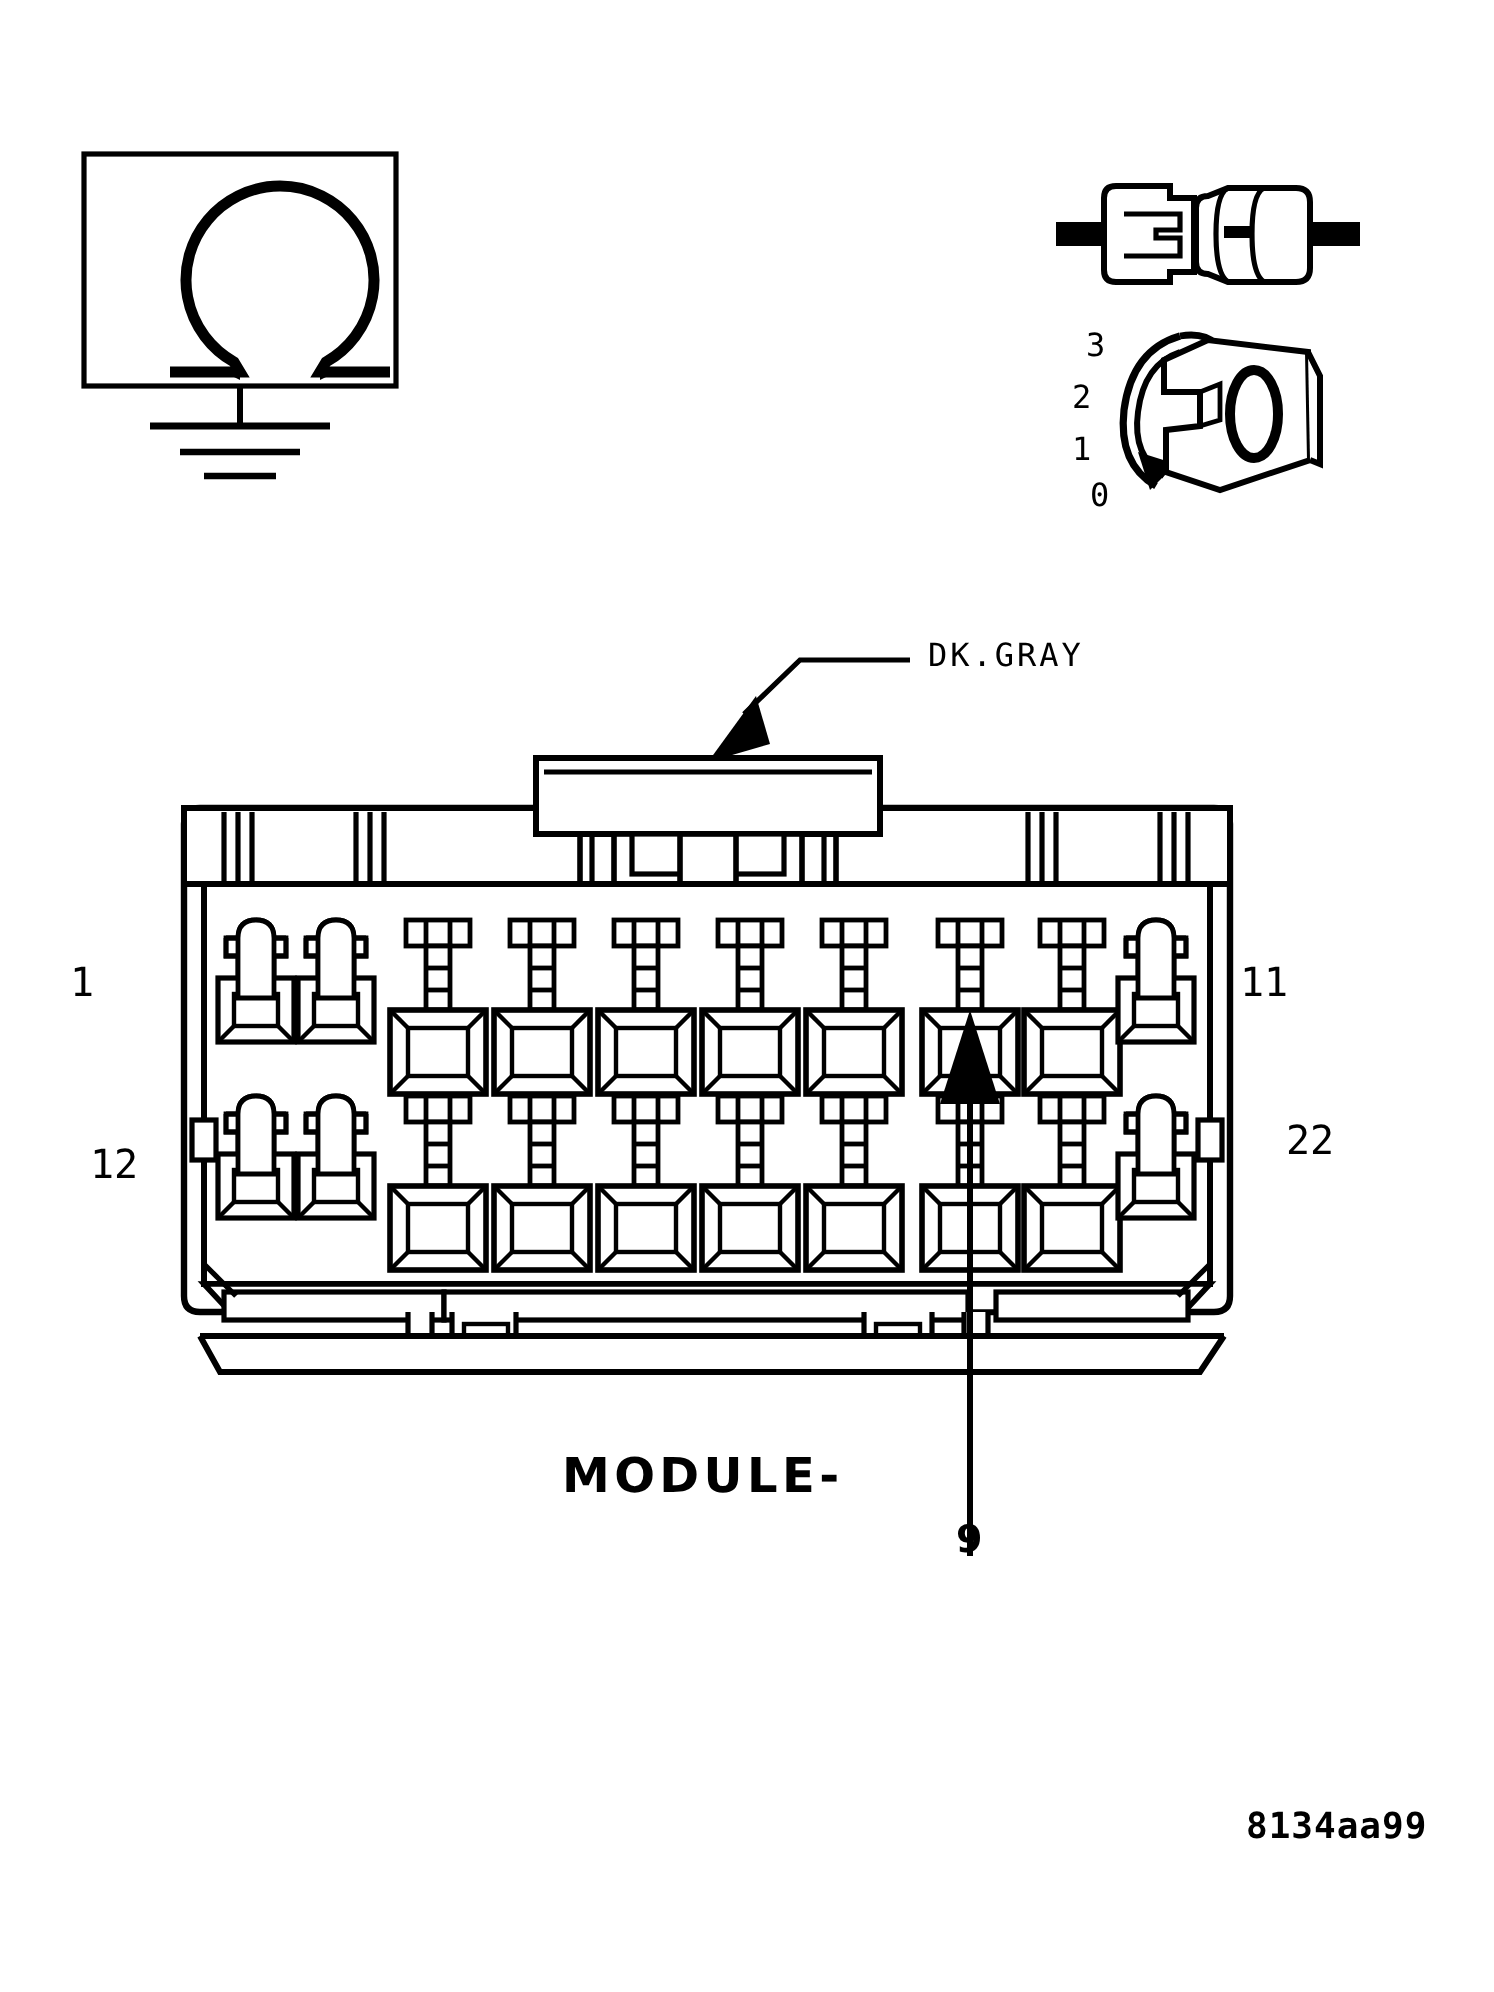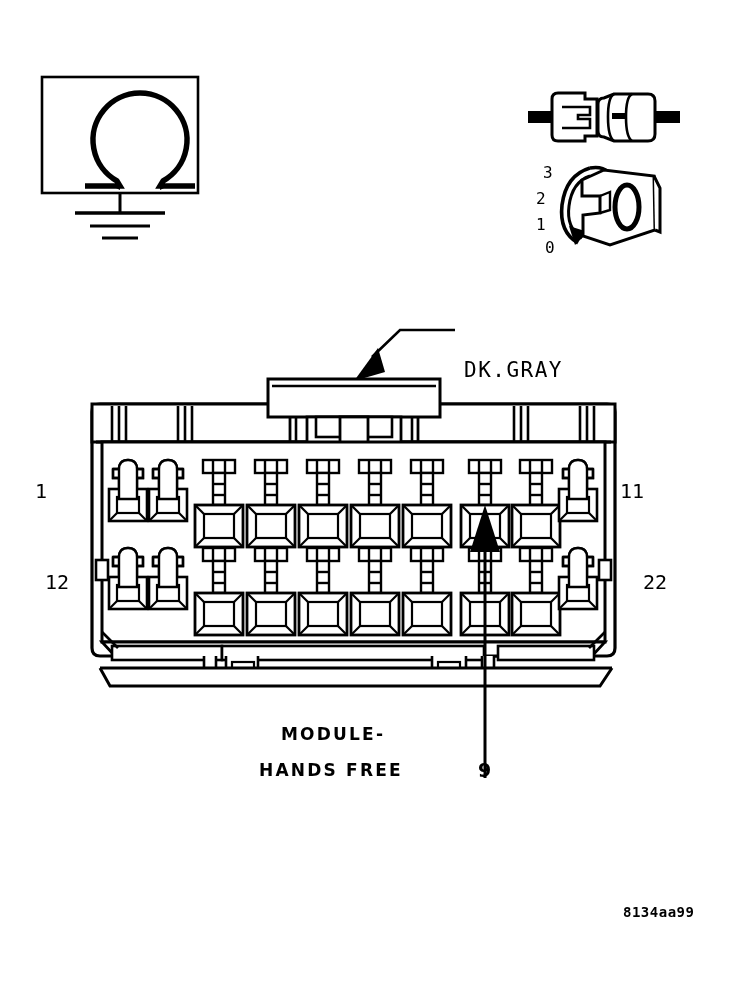--- a/index.html
+++ b/index.html
@@ -31,49 +31,48 @@
     display: block;
   }
   .lbl {
     position: absolute;
     color: #000000;
     white-space: pre;
     line-height: 1;
   }
   .lbl-dkgray {
     font-family: "DejaVu Sans Mono", monospace;
-    font-size: 21px;
+    font-size: 16px;
     letter-spacing: 1.5px;
     font-weight: 400;
-    margin-top: 40px;
   }
   .lbl-pin {
     font-family: "DejaVu Sans Mono", monospace;
     font-size: 20px;
     font-weight: 400;
   }
   .lbl-dial {
     font-family: "DejaVu Sans Mono", monospace;
     font-size: 16px;
     font-weight: 400;
   }
   .lbl-callout {
     font-family: "DejaVu Sans", sans-serif;
     font-size: 19px;
     font-weight: bold;
   }
   .lbl-module {
     font-family: "DejaVu Sans", sans-serif;
-    font-size: 17px;
+    font-size: 24px;
     font-weight: bold;
     letter-spacing: 2.2px;
   }
   .lbl-code {
     font-family: "DejaVu Sans Mono", monospace;
-    font-size: 14px;
+    font-size: 18px;
     font-weight: bold;
     letter-spacing: 0.5px;
   }
 </style>
 </head>
 <body>
 
 <div id="page-root">
 
   <svg class="sheet" viewBox="0 0 747 996" xmlns="http://www.w3.org/2000/svg">
@@ -261,27 +260,26 @@
       <path d="M 485 505 L 500 552 L 470 552 Z" fill="#000"></path>
     </g>
 
   </svg>
 
   <div class="lbl lbl-dkgray" style="left:464px; top:320px;">DK.GRAY</div>
 
   <div class="lbl lbl-pin" style="left:35px; top:481px;">1</div>
   <div class="lbl lbl-pin" style="left:45px; top:572px;">12</div>
   <div class="lbl lbl-pin" style="left:620px; top:481px;">11</div>
-  <div class="lbl lbl-pin" style="left:643px; top:572px;">22</div>
+  <div class="lbl lbl-pin" style="left:643px; top:560px;">22</div>
 
   <div class="lbl lbl-dial" style="left:543px; top:165px;">3</div>
   <div class="lbl lbl-dial" style="left:536px; top:191px;">2</div>
   <div class="lbl lbl-dial" style="left:536px; top:217px;">1</div>
   <div class="lbl lbl-dial" style="left:545px; top:240px;">0</div>
 
   <div class="lbl lbl-module" style="left:281px; top:726px;">MODULE-</div>
-  <div class="lbl lbl-module" style="left:259px; top:762px;">HANDS FREE</div>
 
   <div class="lbl lbl-callout" style="left:478px; top:761px;">9</div>
 
   <div class="lbl lbl-code" style="left:623px; top:905px;">8134aa99</div>
 
 </div>
 
 </body></html>

